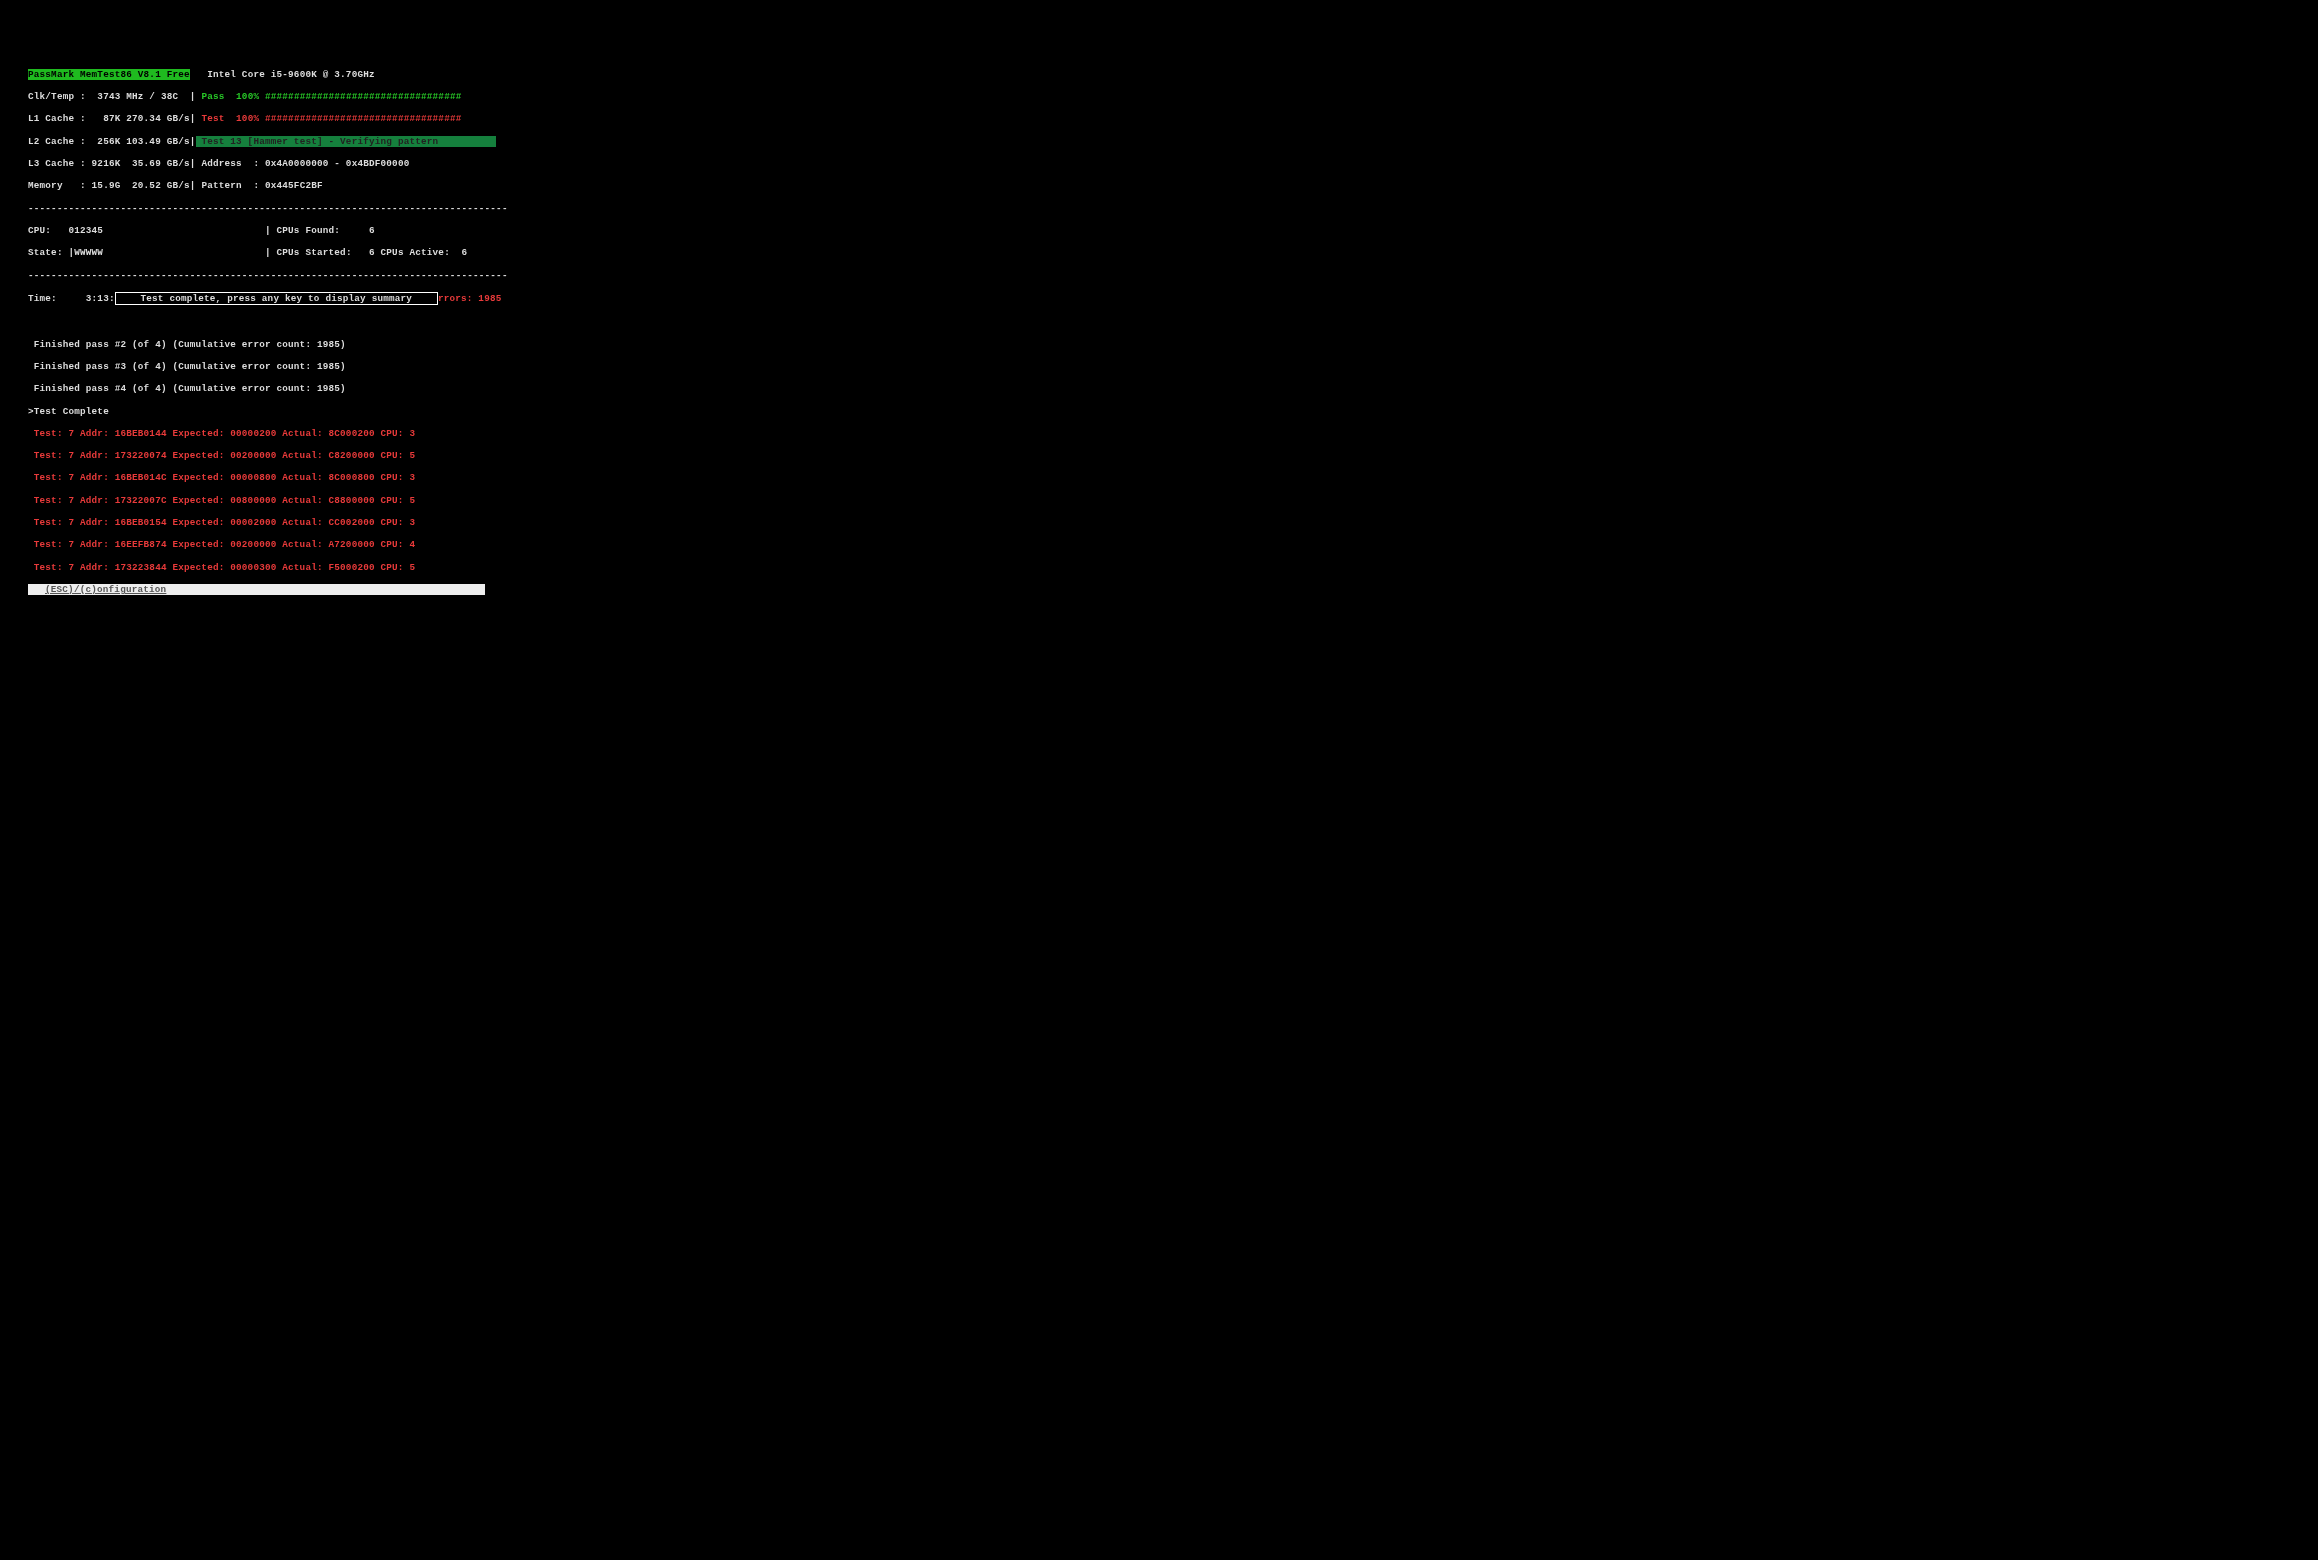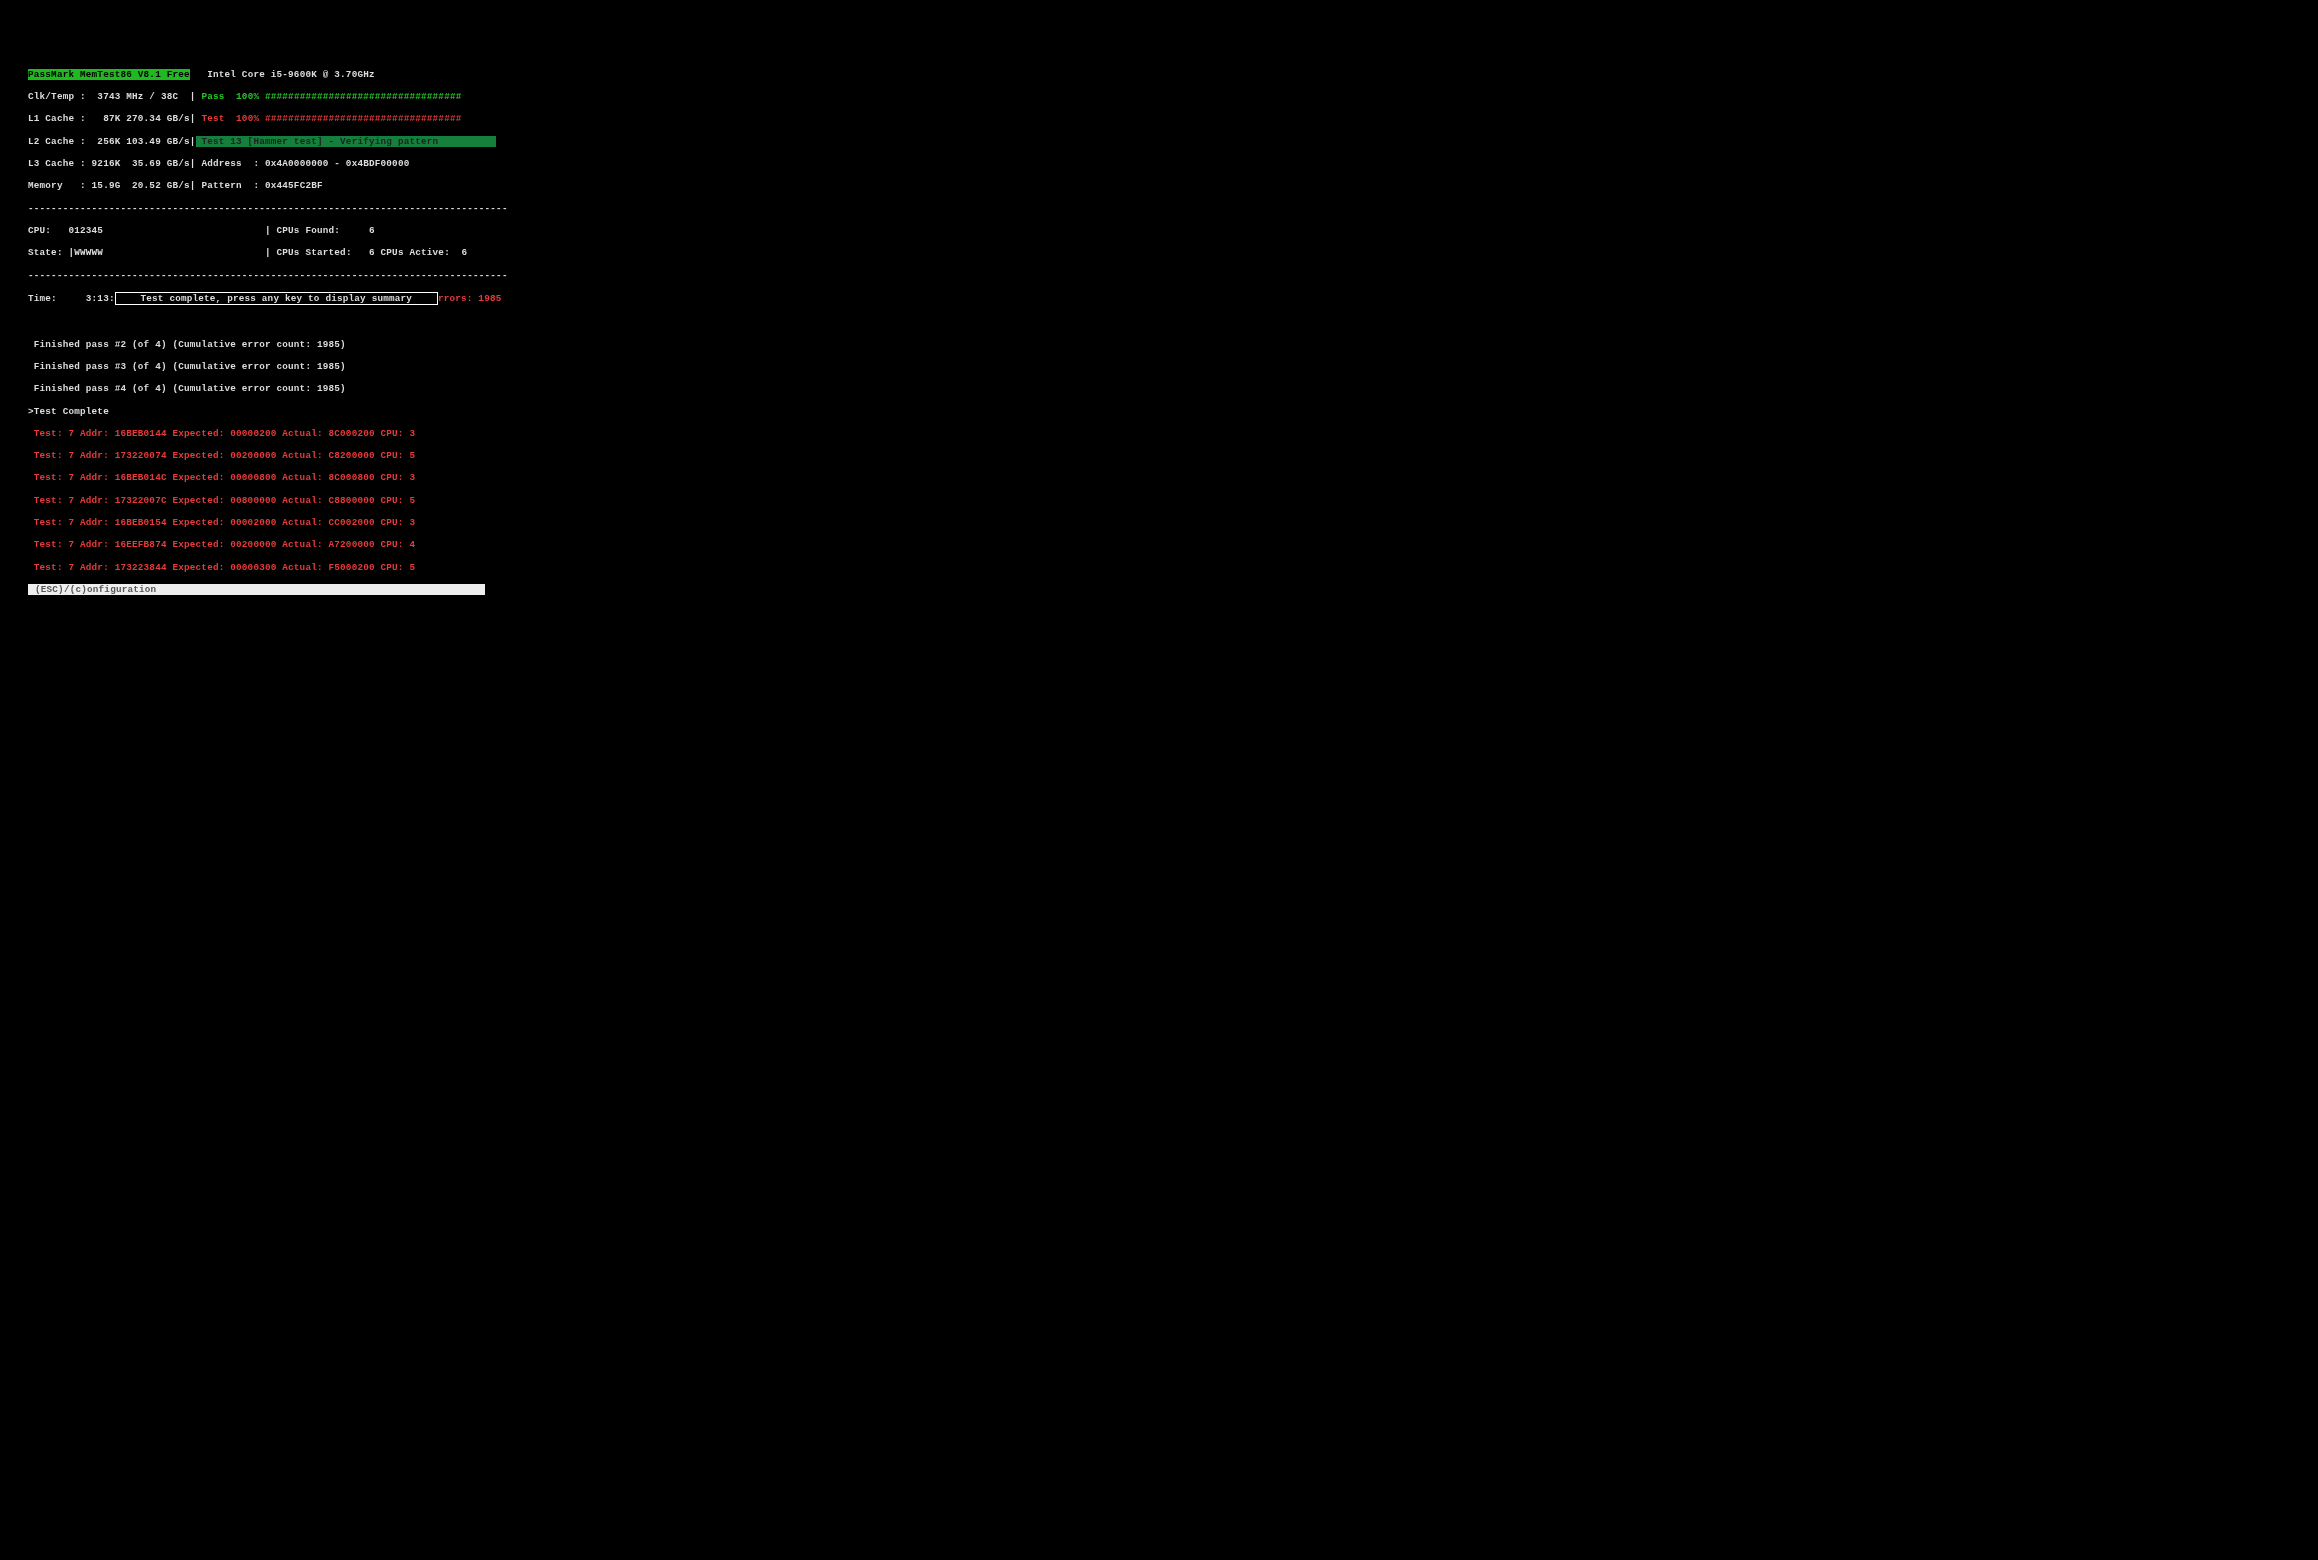--- a/index.html
+++ b/index.html
@@ -28,21 +28,22 @@
   .row { display: block; }
   .testbox {
     border: 0.9px solid #fff;
     padding: 0 19px;
     display: inline-block;
   }
   .footer {
     background: #eee; color: #555;
     display: inline-block;
     width: 82ch;
-    padding: 0 7px;
+    padding: 0 17px;
+    text-decoration: underline;
   }
 </style>
 </head>
 <body>
 
 <div class="screen">
 <div class="spacer"></div>
 <span class="row"><span class="green-on">PassMark MemTest86 V8.1 Free</span><span>   </span><span>Intel Core i5-9600K @ 3.70GHz</span></span>
 <span class="row"><span>Clk/Temp :</span><span>  3743 MHz / 38C</span><span>  | </span><span class="green-txt">Pass</span><span class="green-txt">  100%</span><span class="green-txt"> ##################################</span></span>
 <span class="row"><span>L1 Cache :</span><span>   87K 270.34 GB/s</span><span>| </span><span class="red-txt">Test</span><span class="red-txt">  100%</span><span class="red-txt"> ##################################</span></span>

